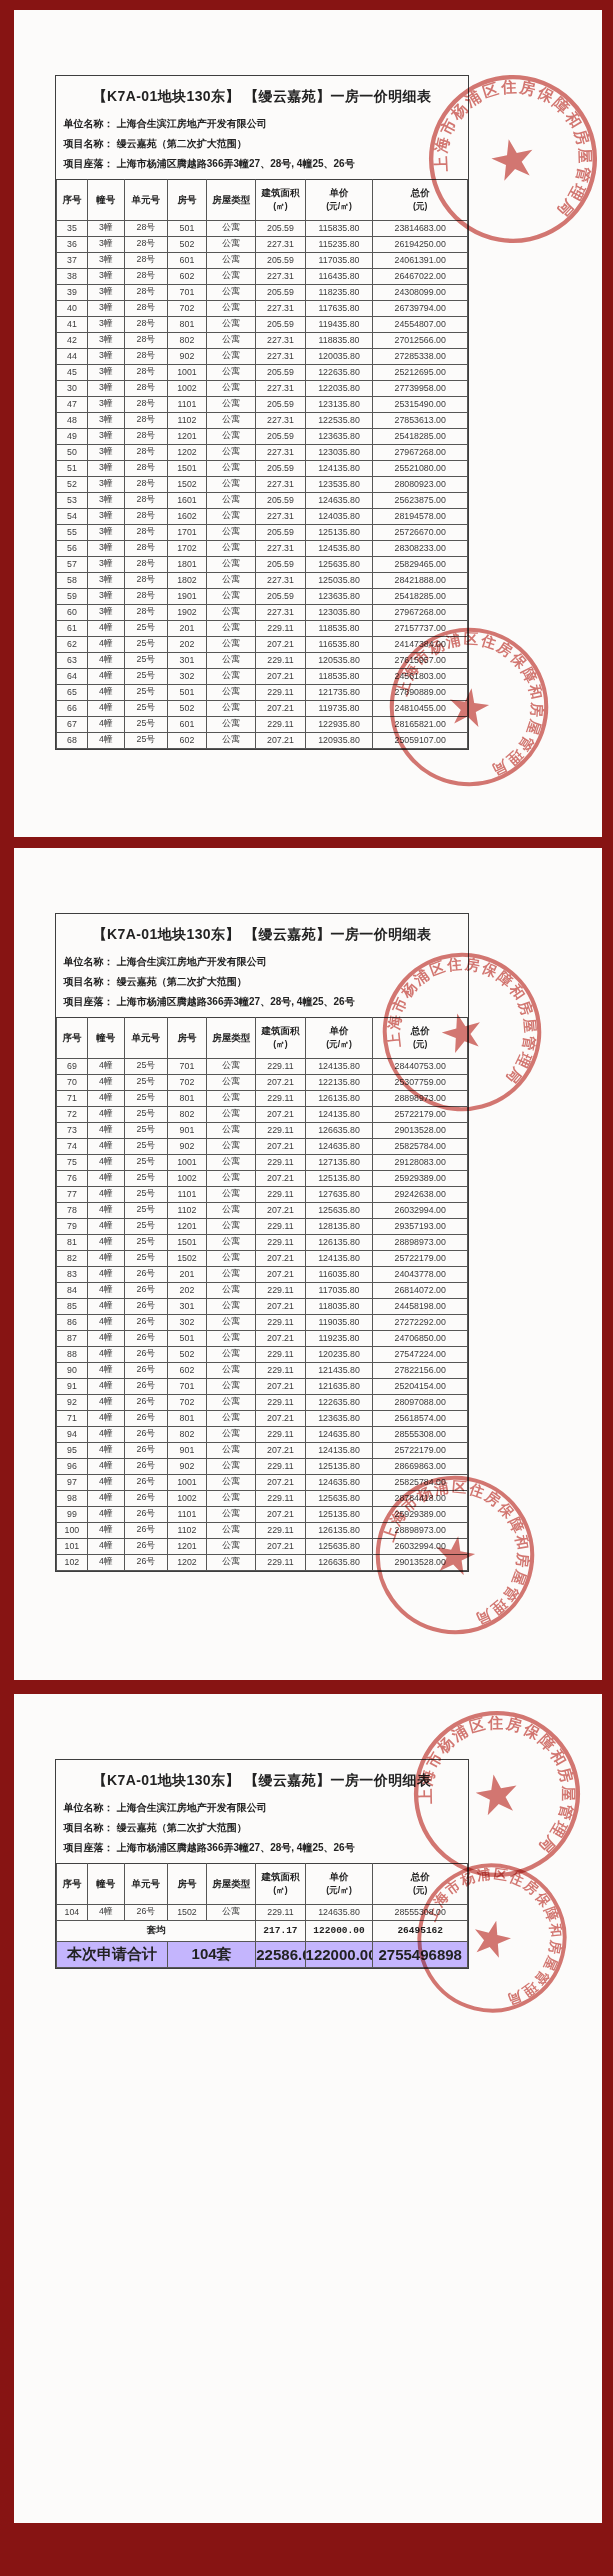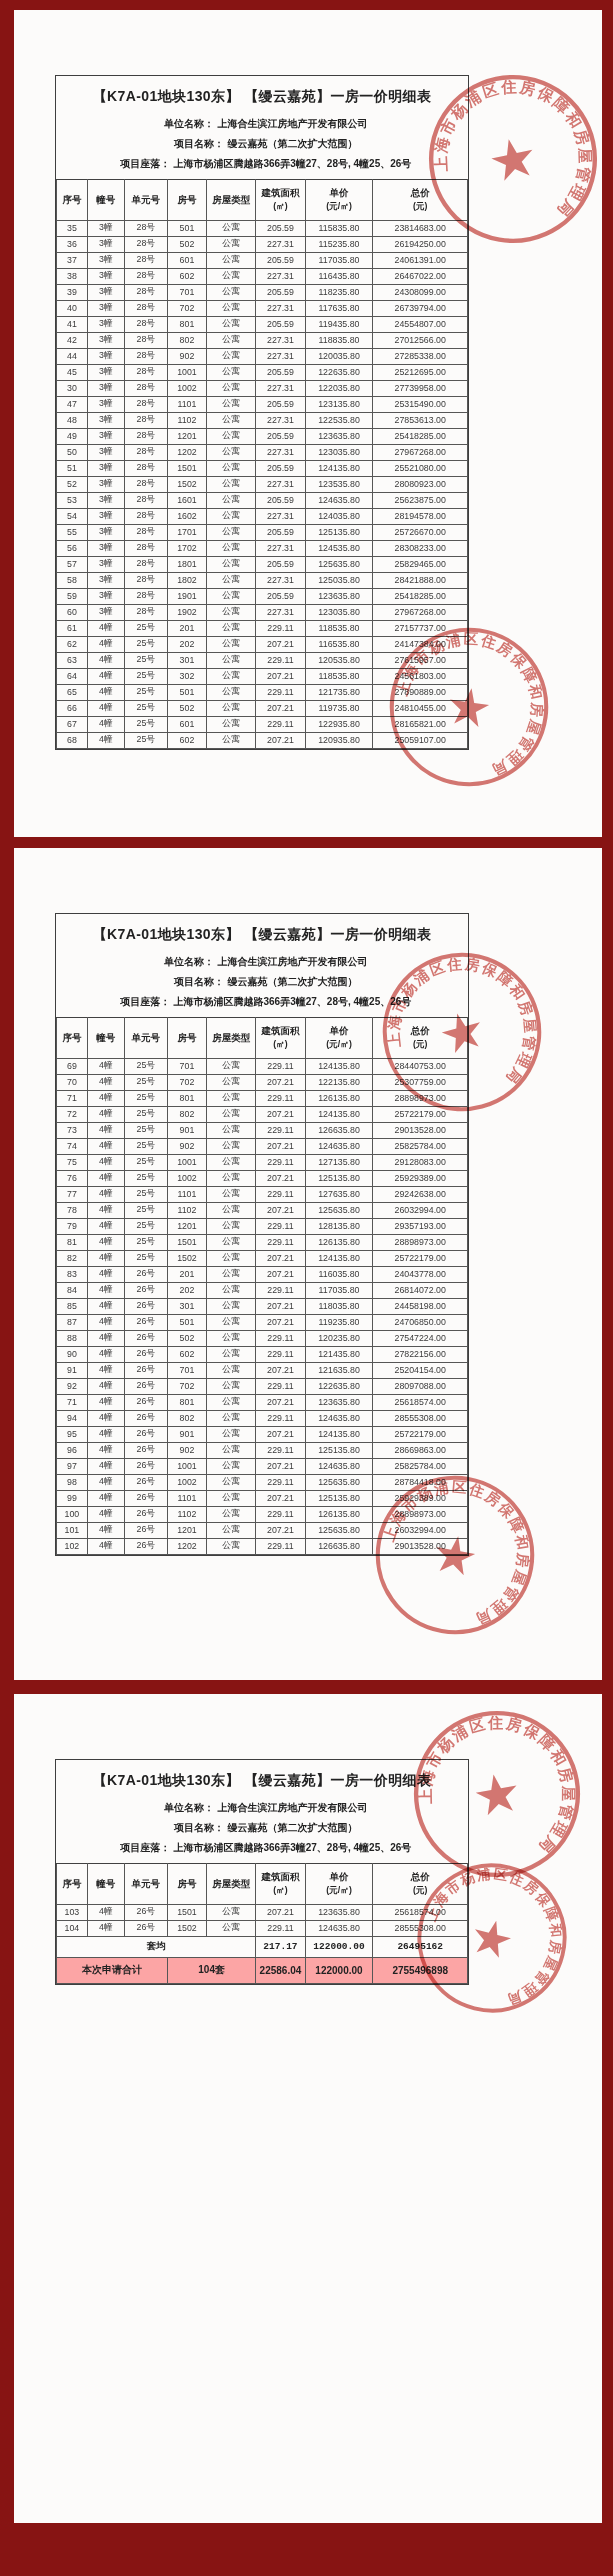--- a/index.html
+++ b/index.html
@@ -24,21 +24,21 @@
     position:absolute; left:41px; top:57px; width:414px;
     border:1.7px solid #3e3e3e;
     background:transparent;
     margin-top:8px;
   }
   .doc-title {
     text-align:center; font-weight:bold; font-size:14px; color:#222;
     padding:12.4px 0 7.5px 0; letter-spacing:0.4px;
   }
   .doc-info { padding:0 0 5px 7.5px; }
-  .info-line { font-size:10px; font-weight:bold; color:#222; line-height:20px; white-space:nowrap;text-align:center; }
+  .info-line { font-size:10px; font-weight:bold; color:#222; line-height:20px; white-space:nowrap; }
   .info-line .lbl { margin-right:3.3px; }
 
   table.price-table {
     width:calc(100% + 0px);
     border-collapse:collapse; table-layout:fixed;
     border-top:1.7px solid #3e3e3e;
   }
   .price-table th, .price-table td {
     border:0.8px solid #565656;
     border-top:1.2px solid #414141;
@@ -50,21 +50,21 @@
     height:41px; line-height:12.4px; background:#fcfbfa;
   }
   .price-table th .sub { font-weight:bold; font-size:8.7px; }
   .price-table td {
     font-size:8.8px; color:#3a3a3a; height:16px; font-weight:500;
   }
   .col-0{width:7.5%} .col-1{width:9%} .col-2{width:10.5%} .col-3{width:9.5%}
   .col-4{width:12%} .col-5{width:12%} .col-6{width:16.5%} .col-7{width:23%}
 
   tr.avg-row td { height:21px; font-size:9.5px; font-weight:bold; color:#222;font-family:Liberation Mono, monospace; }
-  tr.total-row td { height:26px; font-size:10px; font-weight:bold; color:#222; background:#fca5a5; }
+  tr.total-row td { height:26px; font-size:15px; font-weight:bold; color:#222; background:#c4b5fd; }
 
   .seal { position:absolute; pointer-events:none; mix-blend-mode:multiply; opacity:0.72; }
   .seal svg { display:block; }
 
   .s1a { left:411px; top:61px;  width:176px; height:176px; transform:rotate(-12deg); }
   .s1b { left:372px; top:614px; width:166px; height:166px; transform:rotate(8deg); }
   .s2a { left:365px; top:101px; width:166px; height:166px; transform:rotate(-15deg); }
   .s2b { left:358px; top:624px; width:166px; height:166px; transform:rotate(10deg); }
   .s3a { left:396px; top:13.3px;  width:174px; height:174px; transform:rotate(-10deg); }
   .s3b { left:400px; top:166px; width:156px; height:156px; transform:rotate(14deg); }
@@ -621,20 +621,30 @@
             <td class="col-0">85</td>
             <td class="col-1">4幢</td>
             <td class="col-2">26号</td>
             <td class="col-3">301</td>
             <td class="col-4">公寓</td>
             <td class="col-5">207.21</td>
             <td class="col-6">118035.80</td>
             <td class="col-7">24458198.00</td>
           </tr>
           <tr>
+            <td class="col-0">86</td>
+            <td class="col-1">4幢</td>
+            <td class="col-2">26号</td>
+            <td class="col-3">302</td>
+            <td class="col-4">公寓</td>
+            <td class="col-5">229.11</td>
+            <td class="col-6">119035.80</td>
+            <td class="col-7">27272292.00</td>
+          </tr>
+          <tr>
             <td class="col-0">87</td>
             <td class="col-1">4幢</td>
             <td class="col-2">26号</td>
             <td class="col-3">501</td>
             <td class="col-4">公寓</td>
             <td class="col-5">207.21</td>
             <td class="col-6">119235.80</td>
             <td class="col-7">24706850.00</td>
           </tr>
           <tr>
@@ -813,30 +823,20 @@
             <th class="col-1">幢号</th>
             <th class="col-2">单元号</th>
             <th class="col-3">房号</th>
             <th class="col-4">房屋类型</th>
             <th class="col-5">建筑面积<div class="sub">(㎡)</div></th>
             <th class="col-6">单价<div class="sub">(元/㎡)</div></th>
             <th class="col-7">总价<div class="sub">(元)</div></th>
           </tr>
         </thead>
       <tbody>
-          <tr>
-            <td class="col-0">103</td>
-            <td class="col-1">4幢</td>
-            <td class="col-2">26号</td>
-            <td class="col-3">1501</td>
-            <td class="col-4">公寓</td>
-            <td class="col-5">207.21</td>
-            <td class="col-6">123635.80</td>
-            <td class="col-7">25618574.00</td>
-          </tr>
           <tr>
             <td class="col-0">104</td>
             <td class="col-1">4幢</td>
             <td class="col-2">26号</td>
             <td class="col-3">1502</td>
             <td class="col-4">公寓</td>
             <td class="col-5">229.11</td>
             <td class="col-6">124635.80</td>
             <td class="col-7">28555308.00</td>
           </tr>

